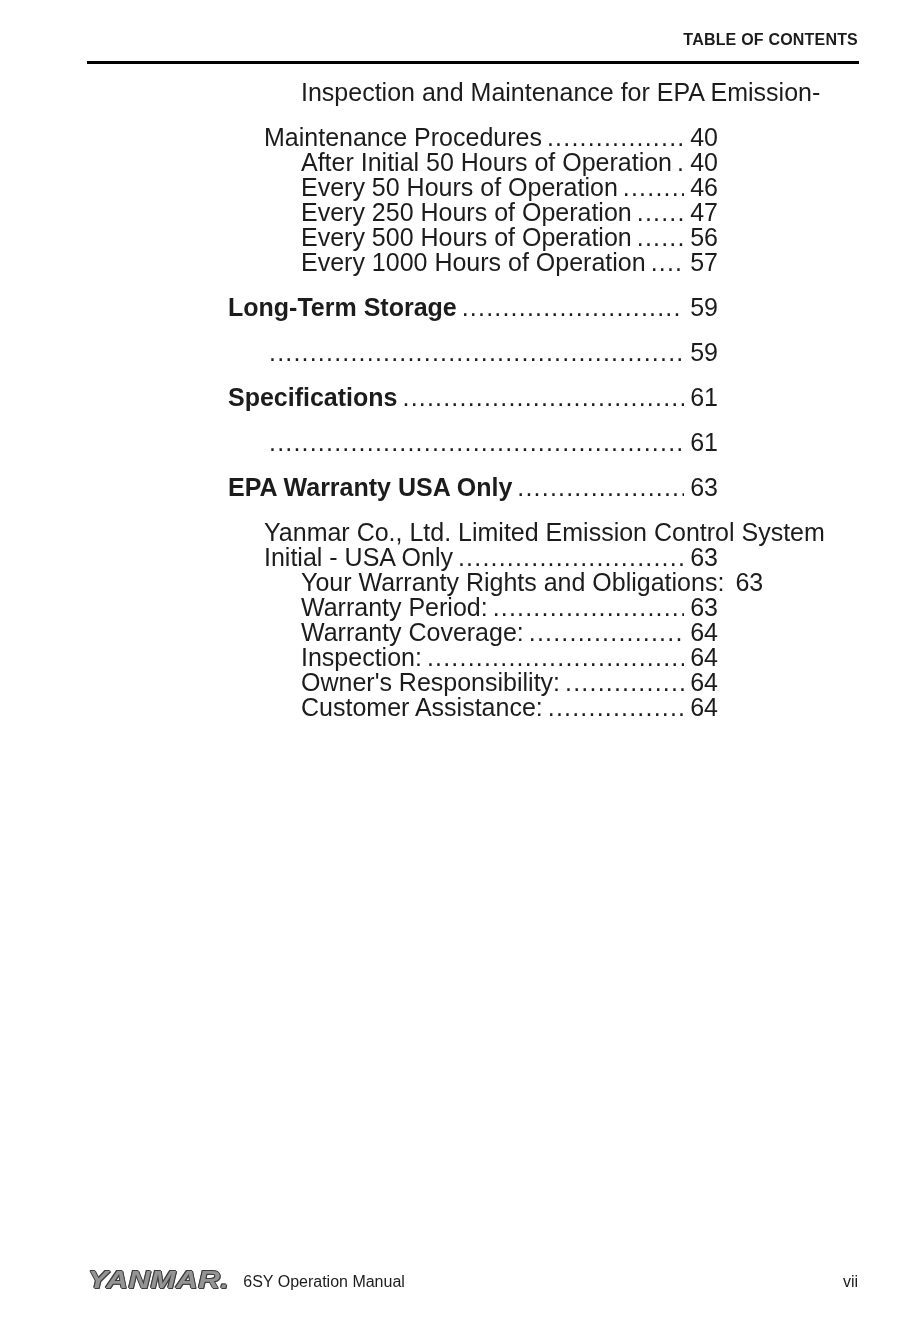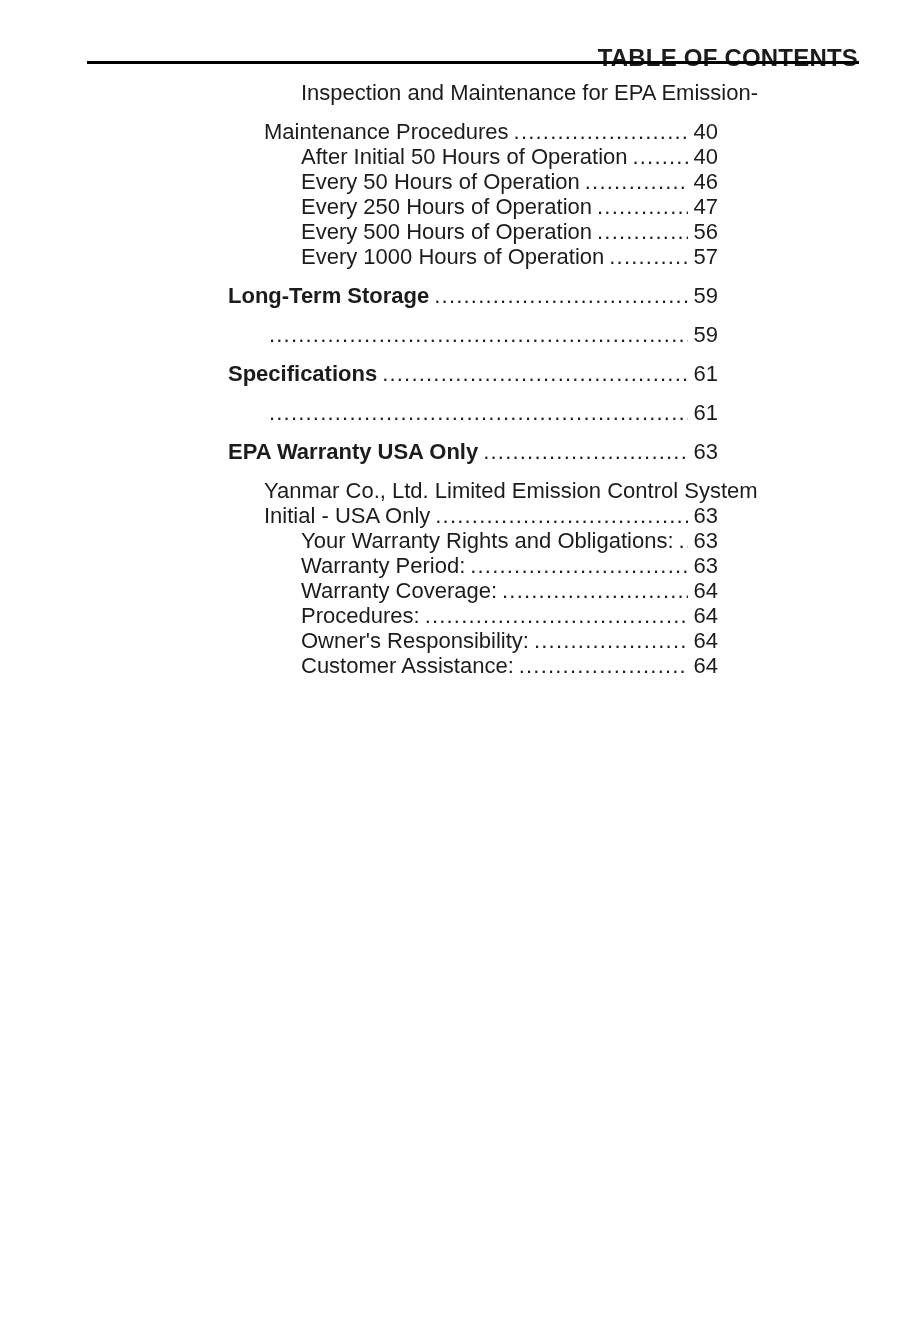--- a/index.html
+++ b/index.html
@@ -12,48 +12,48 @@
     width: 910px;
     height: 1330px;
     background: #ffffff;
     font-family: "Liberation Sans", sans-serif;
     color: #1c1c1c;
     overflow: hidden;
   }
   
   .header-title {
     position: absolute;
-    top: 44px;
+    top: 31px;
     right: 52px;
-    font-size: 24px;
+    font-size: 16px;
     font-weight: bold;
     letter-spacing: 0.2px;
     white-space: nowrap;
   }
   .header-rule {
     position: absolute;
     top: 61px;
     left: 87px;
     right: 51px;
     height: 3px;
     background: #000000;
   }
   
   .toc {
     position: absolute;
     top: 80px;
     left: 228px;
     width: 490px;
-    font-size: 22px;
+    font-size: 25px;
   }
   .toc-entry {
     line-height: 25px;
   }
   .toc-entry.group-start {
-    margin-top: 14px;
+    margin-top: 20px;
   }
   .toc-entry.indent-2 { padding-left: 36px; }
   .toc-entry.indent-3 { padding-left: 73px; }
   .cont-line { white-space: nowrap; }
   .leader-line {
     display: flex;
     align-items: baseline;
   }
   .entry-label { white-space: nowrap; }
   .toc-entry.bold .entry-label,
@@ -237,21 +237,21 @@
 
       <div class="leader-line">
         <span class="entry-label">Warranty Coverage:</span>
         <span class="dots"></span>
         <span class="pagenum">64</span>
       </div>
     </div>
       <div class="toc-entry indent-3">
 
       <div class="leader-line">
-        <span class="entry-label">Procedures:</span>
+        <span class="entry-label">Inspection:</span>
         <span class="dots"></span>
         <span class="pagenum">64</span>
       </div>
     </div>
       <div class="toc-entry indent-3">
 
       <div class="leader-line">
         <span class="entry-label">Owner's Responsibility:</span>
         <span class="dots"></span>
         <span class="pagenum">64</span>
@@ -260,14 +260,19 @@
       <div class="toc-entry indent-3">
 
       <div class="leader-line">
         <span class="entry-label">Customer Assistance:</span>
         <span class="dots"></span>
         <span class="pagenum">64</span>
       </div>
     </div>
     </div>
 
+  <div class="footer">
+    <span class="logo">YANMAR.</span>
+    <span class="manual-title">6SY Operation Manual</span>
+    <span class="footer-page">vii</span>
+  </div>
 
 </div>
 
 </body></html>

